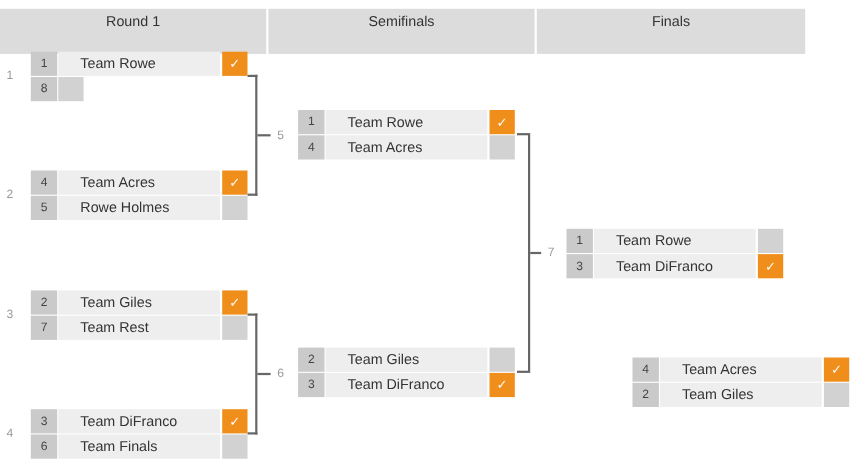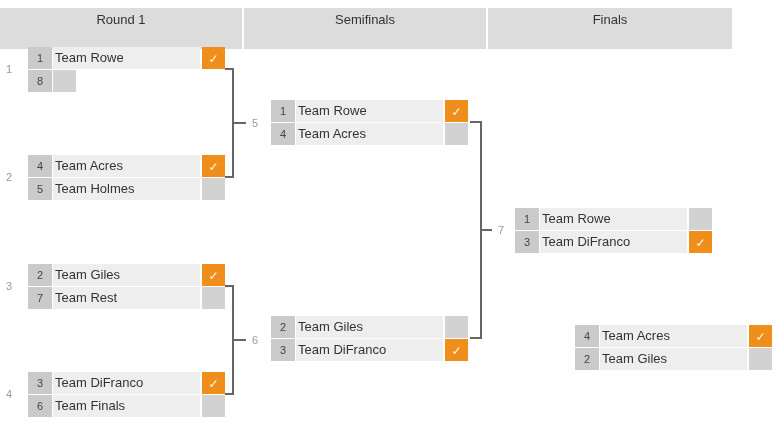--- a/index.html
+++ b/index.html
@@ -20,21 +20,21 @@
 
   
   .match{position:absolute;width:197px;}
   .team-row{display:flex;height:22px;margin-bottom:1px;}
   .seed{
     width:24px;background:#cacaca;margin-right:1px;flex:0 0 24px;
     text-align:center;line-height:22px;font-size:11px;color:#444;
   }
   .tname{
     flex:1;background:#eeeeee;margin-right:2px;line-height:22px;
-    font-size:13px;color:#333;padding-left:2px;white-space:nowrap;overflow:hidden;
+    font-size:13px;color:#333;padding-left:20px;white-space:nowrap;overflow:hidden;
   }
   .check{
     width:23px;flex:0 0 23px;background:#d2d2d2;text-align:center;line-height:22px;
     cursor:pointer;
   }
   .check.checked{background:#ef8e1a;}
   .glyph{display:none;color:rgba(255,255,255,0.95);font-size:12px;}
   .check.checked .glyph{display:inline;}
 
   .m1{left:28px;top:47px;}
@@ -121,21 +121,21 @@
   </div>
 
   <div class="match m2">
     <div class="team-row">
       <span class="seed">4</span>
       <span class="tname">Team Acres</span>
       <span class="check checked"><span class="glyph">✓</span></span>
     </div>
     <div class="team-row">
       <span class="seed">5</span>
-      <span class="tname">Team Holmes</span>
+      <span class="tname">Rowe Holmes</span>
       <span class="check"></span>
     </div>
   </div>
 
   <div class="match m3">
     <div class="team-row">
       <span class="seed">2</span>
       <span class="tname">Team Giles</span>
       <span class="check checked"><span class="glyph">✓</span></span>
     </div>

